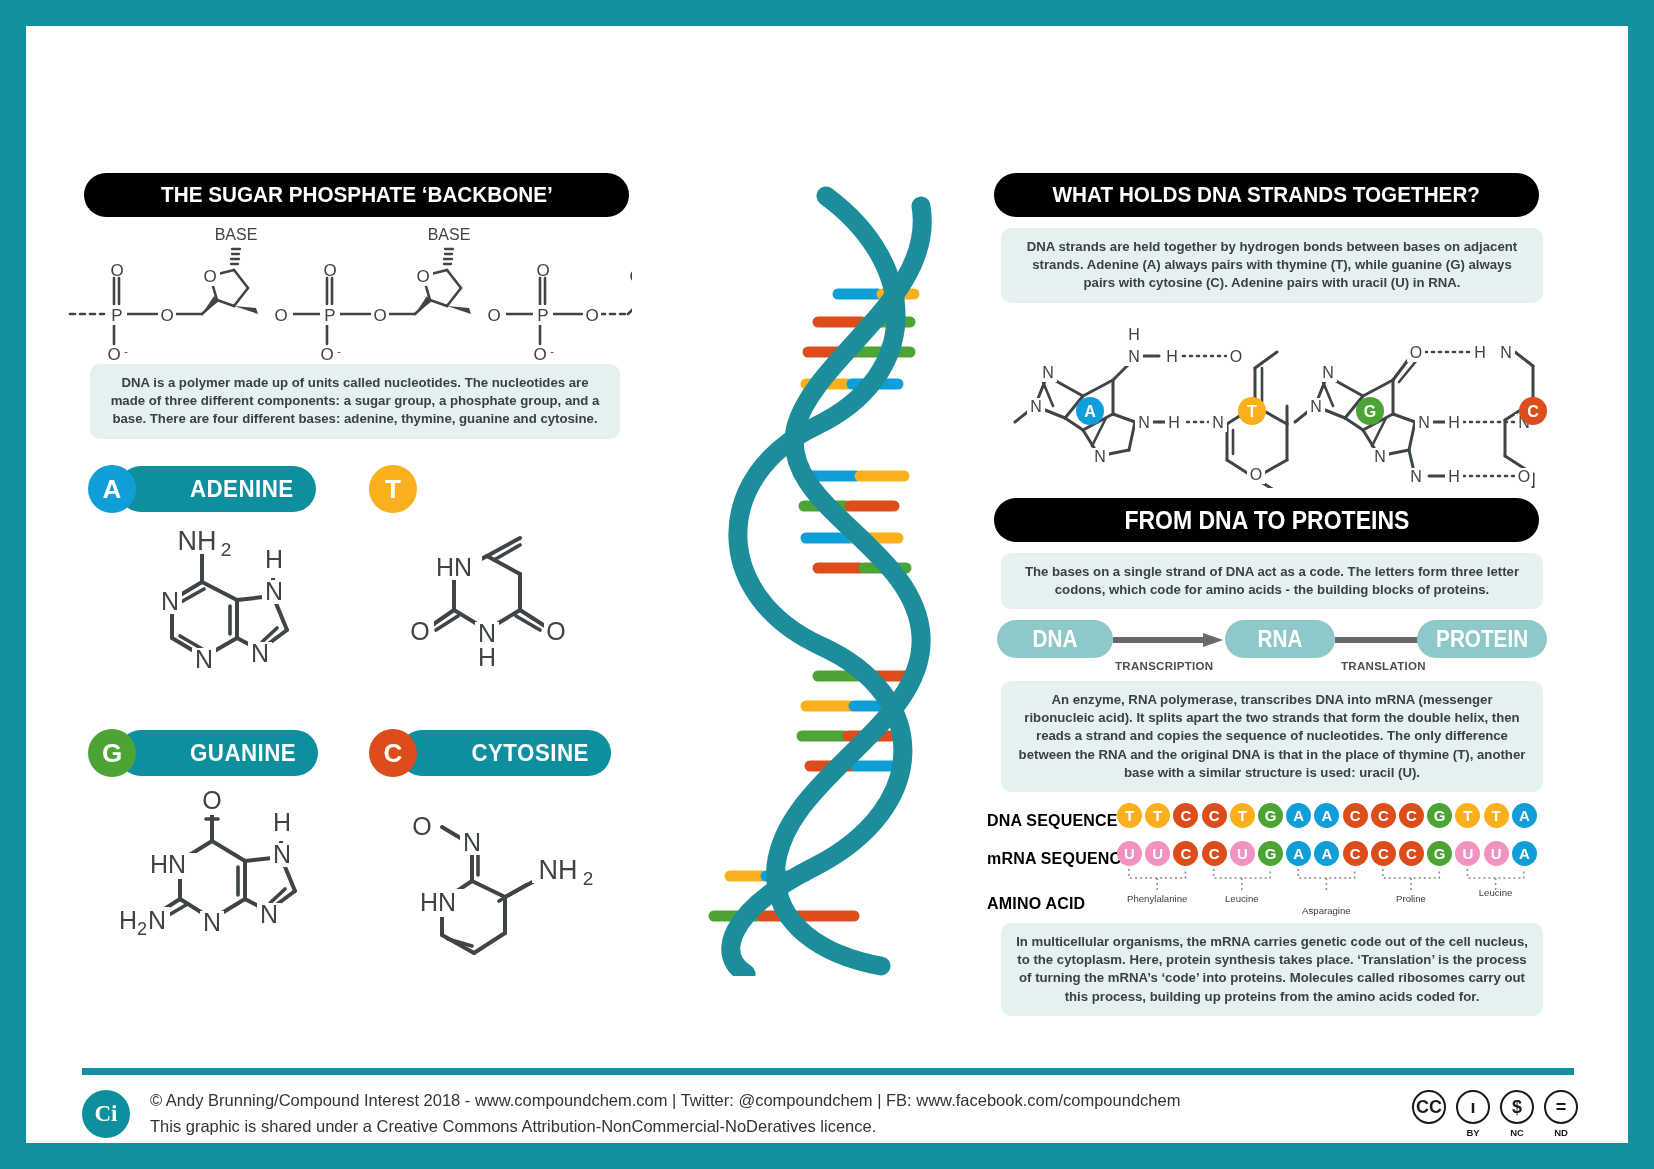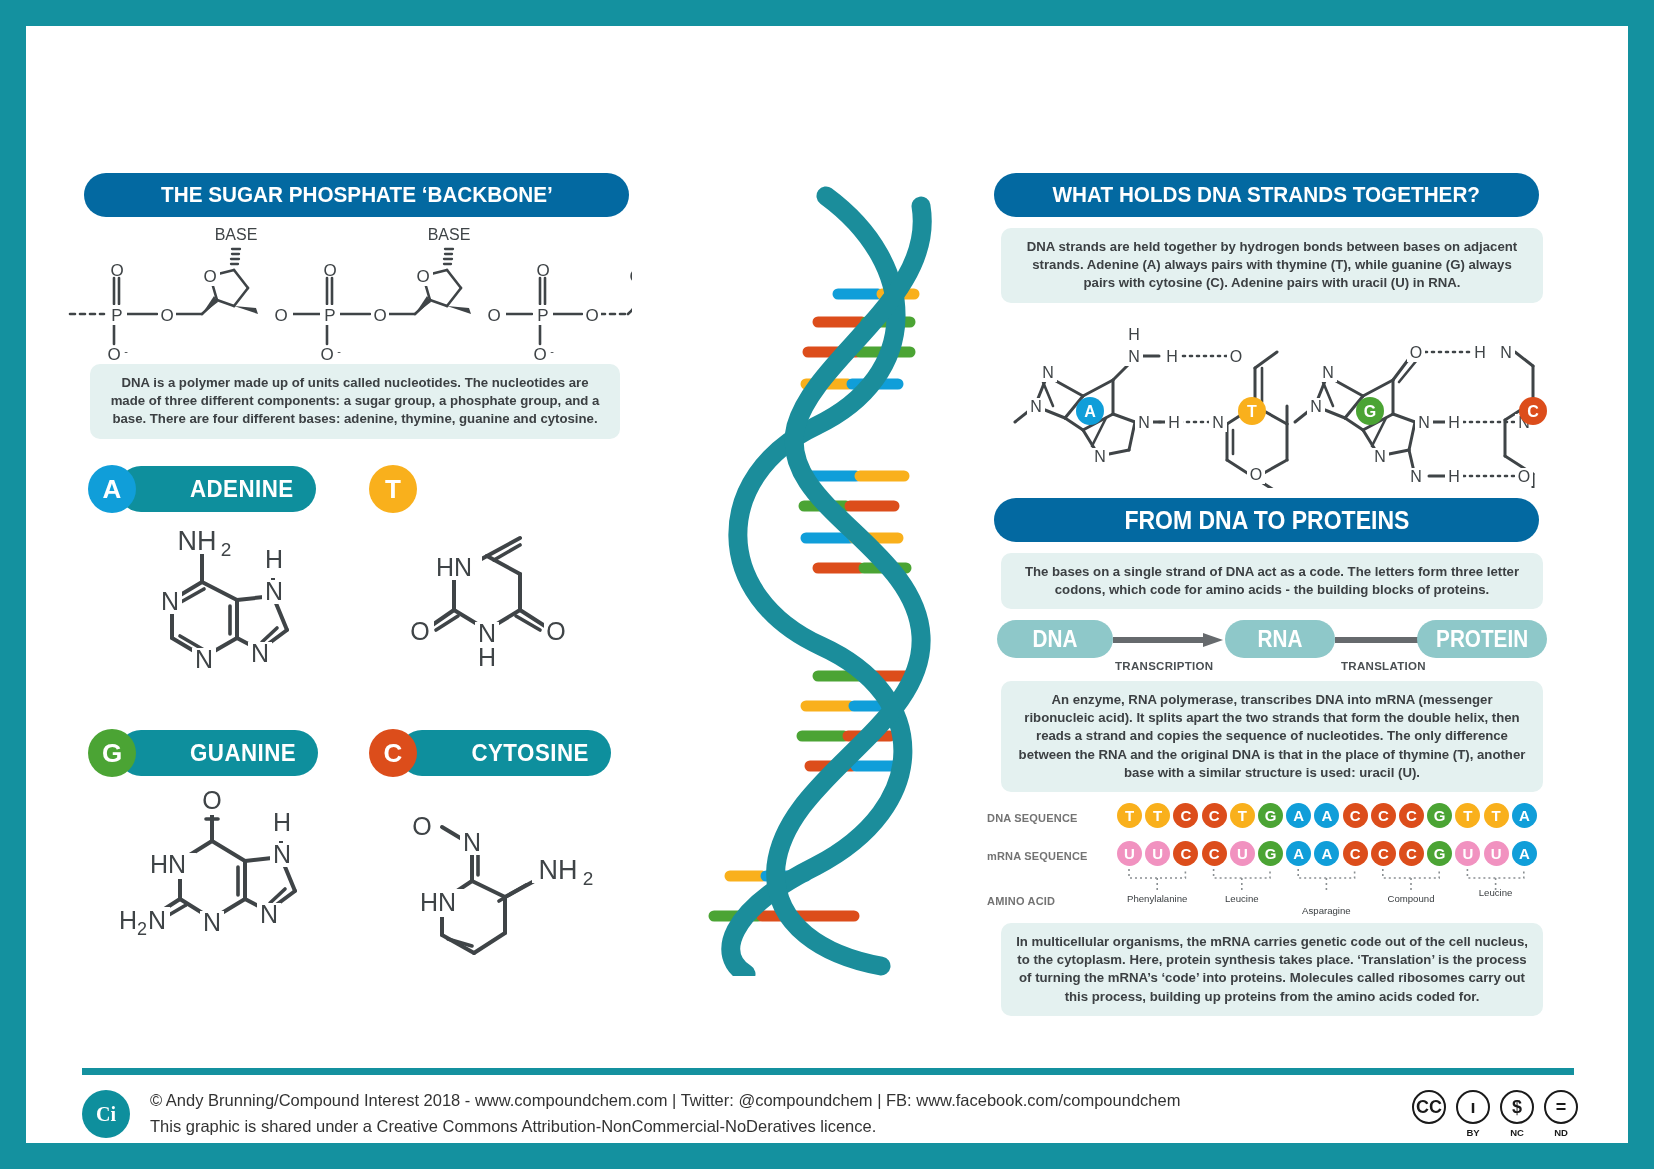--- a/index.html
+++ b/index.html
@@ -23,21 +23,21 @@
   .titlebar h1 {
     font-size:78px; line-height:1;
     font-weight:bold;
     letter-spacing:-1px;
     color:#04303f;
     transform:scaleX(0.86);
     white-space:nowrap;
   }
   
   .pill {
-    background:#0369a1; color:#fff;
+    background:#000000; color:#fff;
     border-radius:22px;
     display:flex; align-items:center; justify-content:center;
     font-weight:bold;
     text-align:center;
   }
   .pill span { transform:scaleX(0.92); display:block; white-space:nowrap;}
   .infobox {
     background:#e4f1f0; border-radius:10px;
     color:#3c4043; text-align:center;
     padding:10px 14px;
@@ -86,41 +86,41 @@
   }
   .flowpill span{transform:scaleX(0.9);display:block;}
   .flowlabel {
     position:absolute; top:40px;
     font-size:11.5px; font-weight:bold; color:#4a4f52;
     letter-spacing:0.3px; white-space:nowrap;
   }
   #rna-text { position:absolute; left:20px; top:513px; width:542px; }
   #seqblock { position:absolute; left:6px; top:635px; width:560px; height:115px; }
   .seqlabel {
-    position:absolute; font-size:11px; font-weight:bold;
-    color:#737373; letter-spacing:0.2px; white-space:nowrap;
+    position:absolute; font-size:16px; font-weight:bold;
+    color:#000000; letter-spacing:0.2px; white-space:nowrap;
   }
   .bcirc {
     position:absolute; width:25px; height:25px; border-radius:50%;
     color:#fff; font-weight:bold; font-size:15px;
     display:flex; align-items:center; justify-content:center;
   }
   .aalabel {
     position:absolute; font-size:9.6px; color:#3c4043;
     white-space:nowrap; text-align:center;
   }
   #final-text { position:absolute; left:20px; top:755px; width:542px; }
   
   #rule { position:absolute; left:56px; top:1042px; width:1492px; height:7px; background:#14919f;}
   #footer { position:absolute; left:56px; top:1060px; width:1500px; height:58px; }
   #ci-logo {
     position:absolute; left:0; top:4px; width:48px; height:48px;
     border-radius:50%; background:#0e8f9d; color:#fff;
     display:flex; align-items:center; justify-content:center;
-    font-size:20px; font-weight:bold; font-family:"Liberation Serif", serif;
+    font-size:23px; font-weight:bold; font-family:"Liberation Serif", serif;
   }
   #footer-lines { position:absolute; left:68px; top:2px; }
   #footer-lines div { font-size:16.5px; color:#333; line-height:1.55; white-space:nowrap;}
   #cc { position:absolute; left:1330px; top:4px; width:170px; height:50px;}
   .ccbadge {
     position:absolute; top:0; width:34px; height:34px; border-radius:50%;
     border:2.6px solid #1a1a1a; color:#1a1a1a;
     display:flex;align-items:center;justify-content:center;
     font-size:18px; font-weight:bold;
   }
@@ -721,21 +721,21 @@
           <line x1="209.39999999999998" y1="9" x2="209.39999999999998" y2="21" stroke="#8a8f92" stroke-width="1.6" stroke-dasharray="2 3"></line>
           <path d="M265.79999999999995,0 L265.79999999999995,9 L322.19999999999993,9 L322.19999999999993,0" fill="none" stroke="#8a8f92" stroke-width="1.6" stroke-dasharray="2 3"></path>
           <line x1="293.99999999999994" y1="9" x2="293.99999999999994" y2="21" stroke="#8a8f92" stroke-width="1.6" stroke-dasharray="2 3"></line>
           <path d="M350.4,0 L350.4,9 L406.79999999999995,9 L406.79999999999995,0" fill="none" stroke="#8a8f92" stroke-width="1.6" stroke-dasharray="2 3"></path>
           <line x1="378.59999999999997" y1="9" x2="378.59999999999997" y2="21" stroke="#8a8f92" stroke-width="1.6" stroke-dasharray="2 3"></line>
         </svg>
       <div id="aa-row">
           <div class="aalabel" style="left: 120.2px; width: 100px; top: 90px;">Phenylalanine</div>
           <div class="aalabel" style="left: 204.8px; width: 100px; top: 90px;">Leucine</div>
           <div class="aalabel" style="left: 289.4px; width: 100px; top: 102px;">Asparagine</div>
-          <div class="aalabel" style="left: 374px; width: 100px; top: 90px;">Compound</div>
+          <div class="aalabel" style="left: 374px; width: 100px; top: 90px;">Proline</div>
           <div class="aalabel" style="left: 458.6px; width: 100px; top: 84px;">Leucine</div>
         </div>
     </div>
 
     <div class="infobox" id="final-text">In multicellular organisms, the mRNA carries genetic code out of the cell nucleus, to the cytoplasm. Here, protein synthesis takes place. ‘Translation’ is the process of turning the mRNA’s ‘code’ into proteins. Molecules called ribosomes carry out this process, building up proteins from the amino acids coded for.</div>
   </div>
 
   <div id="rule"></div>
   <div id="footer">
     <div id="ci-logo">Ci</div>

